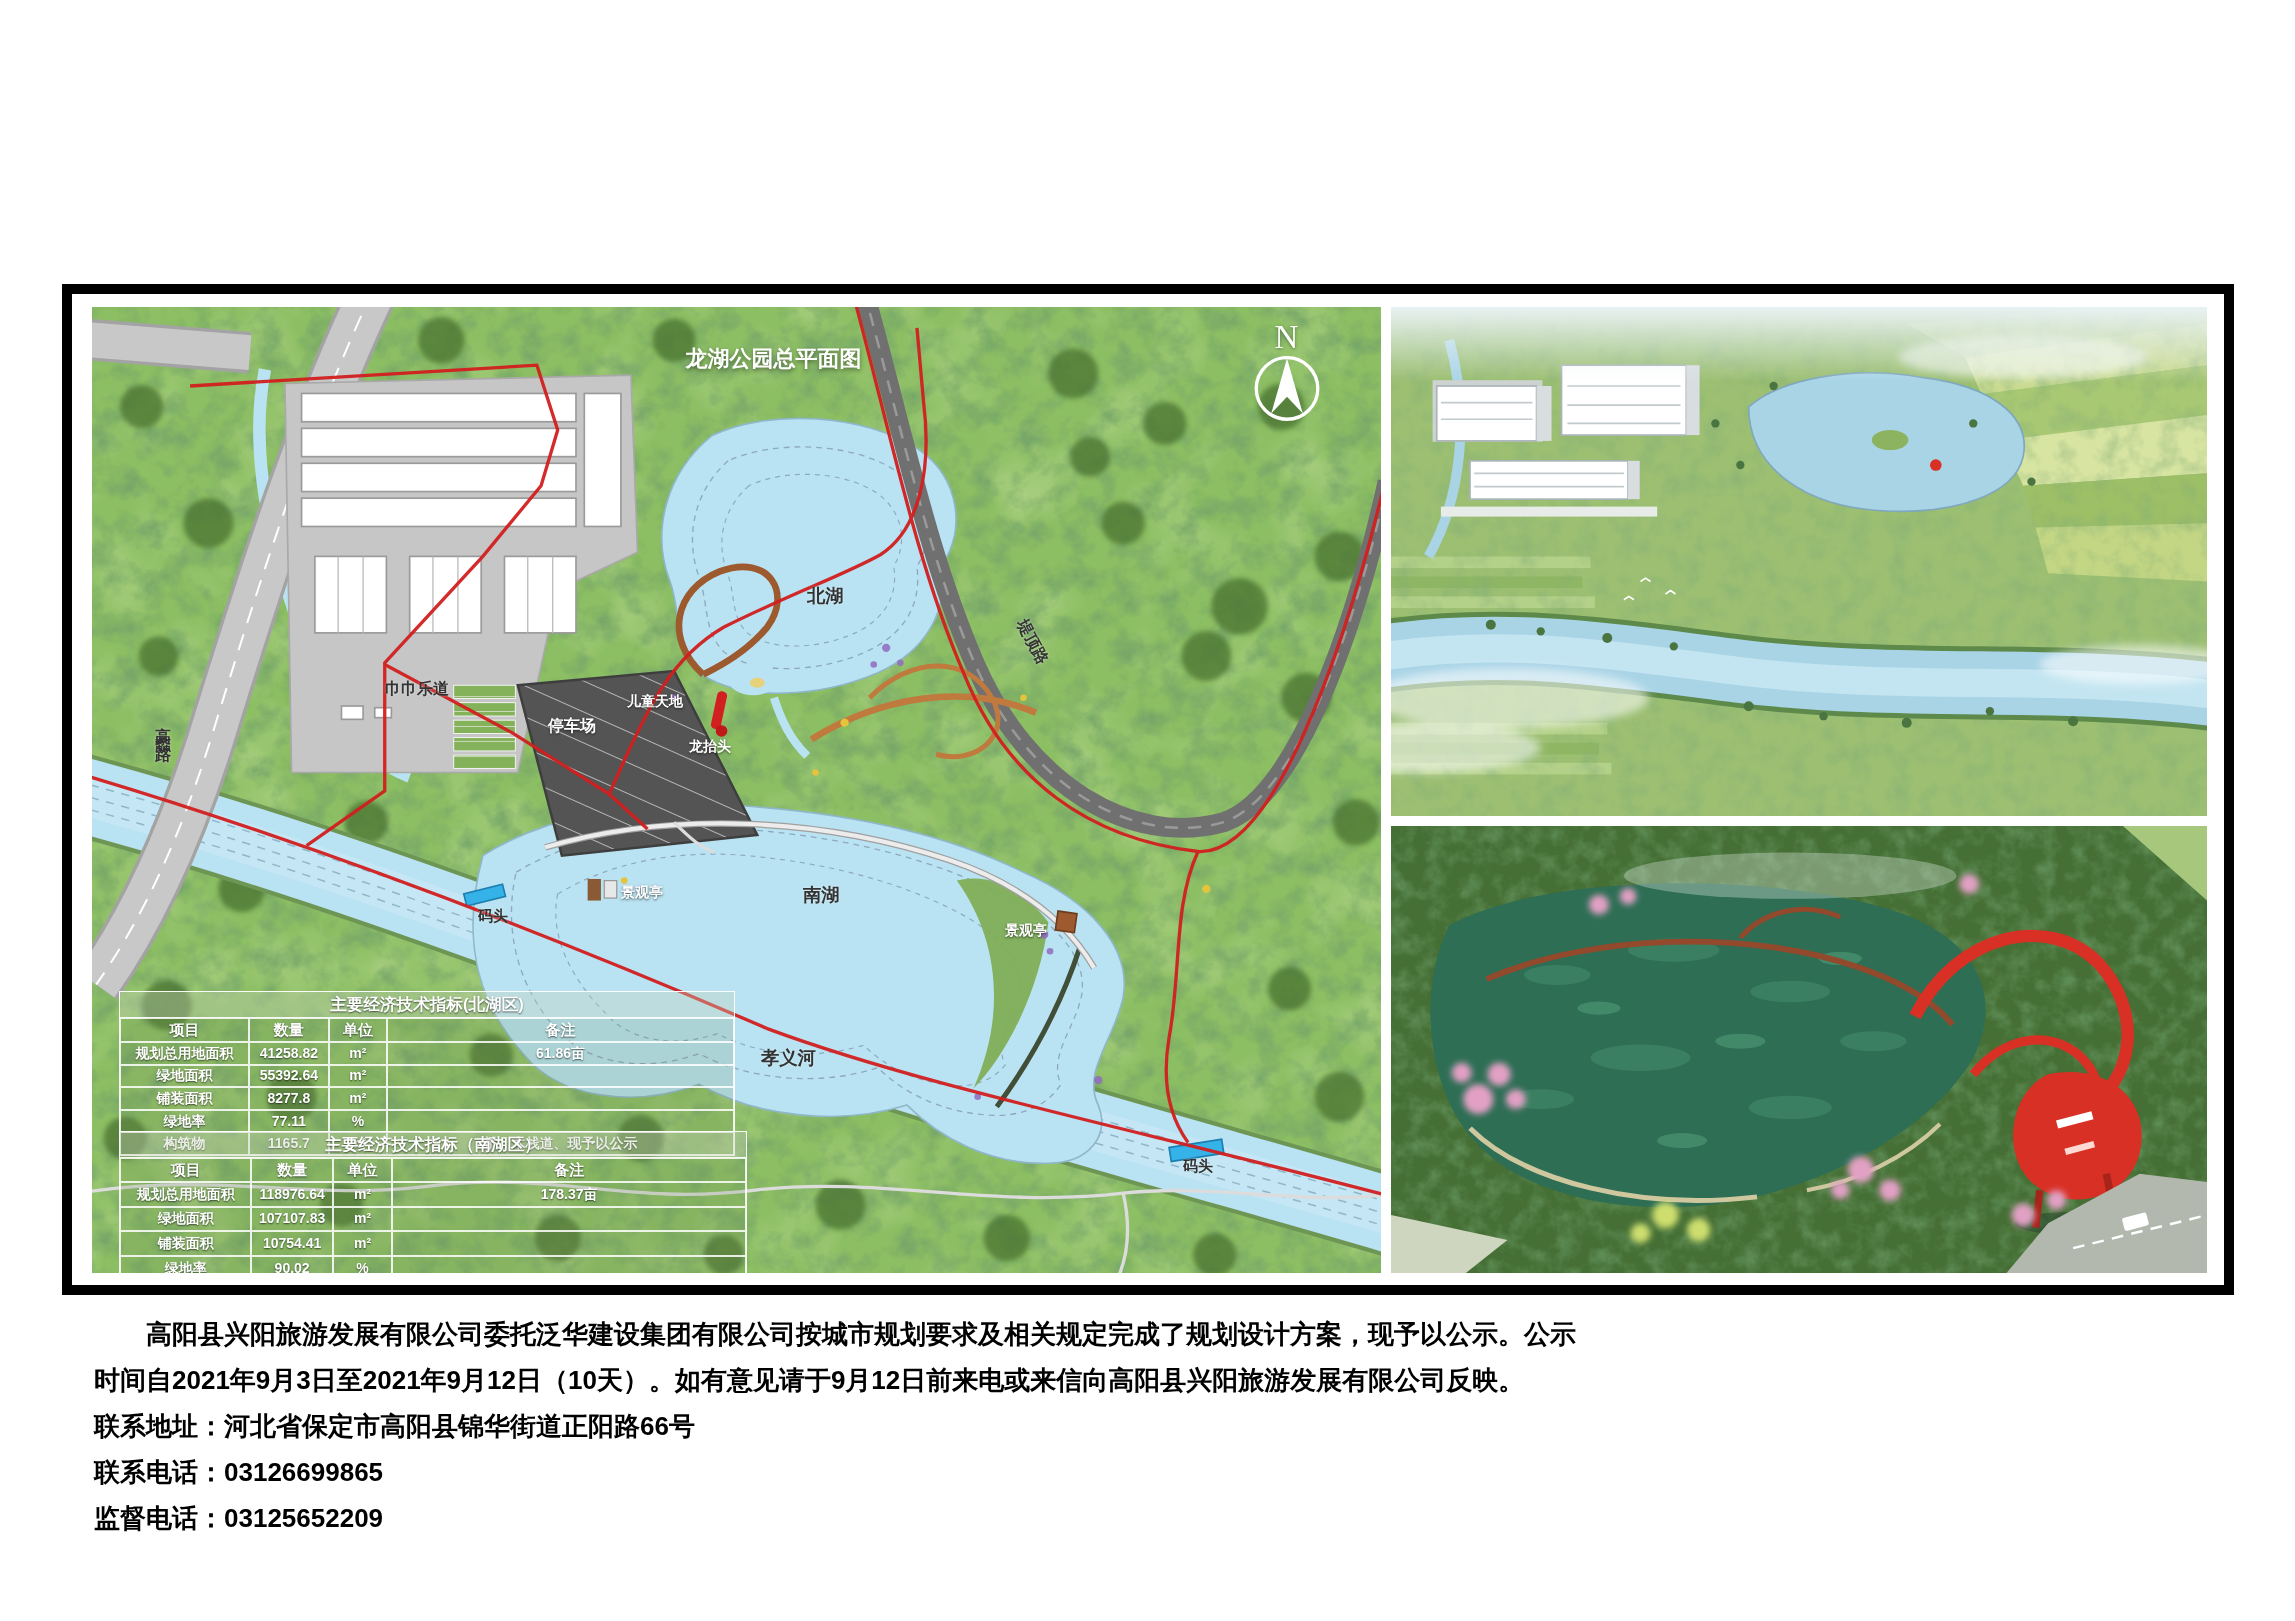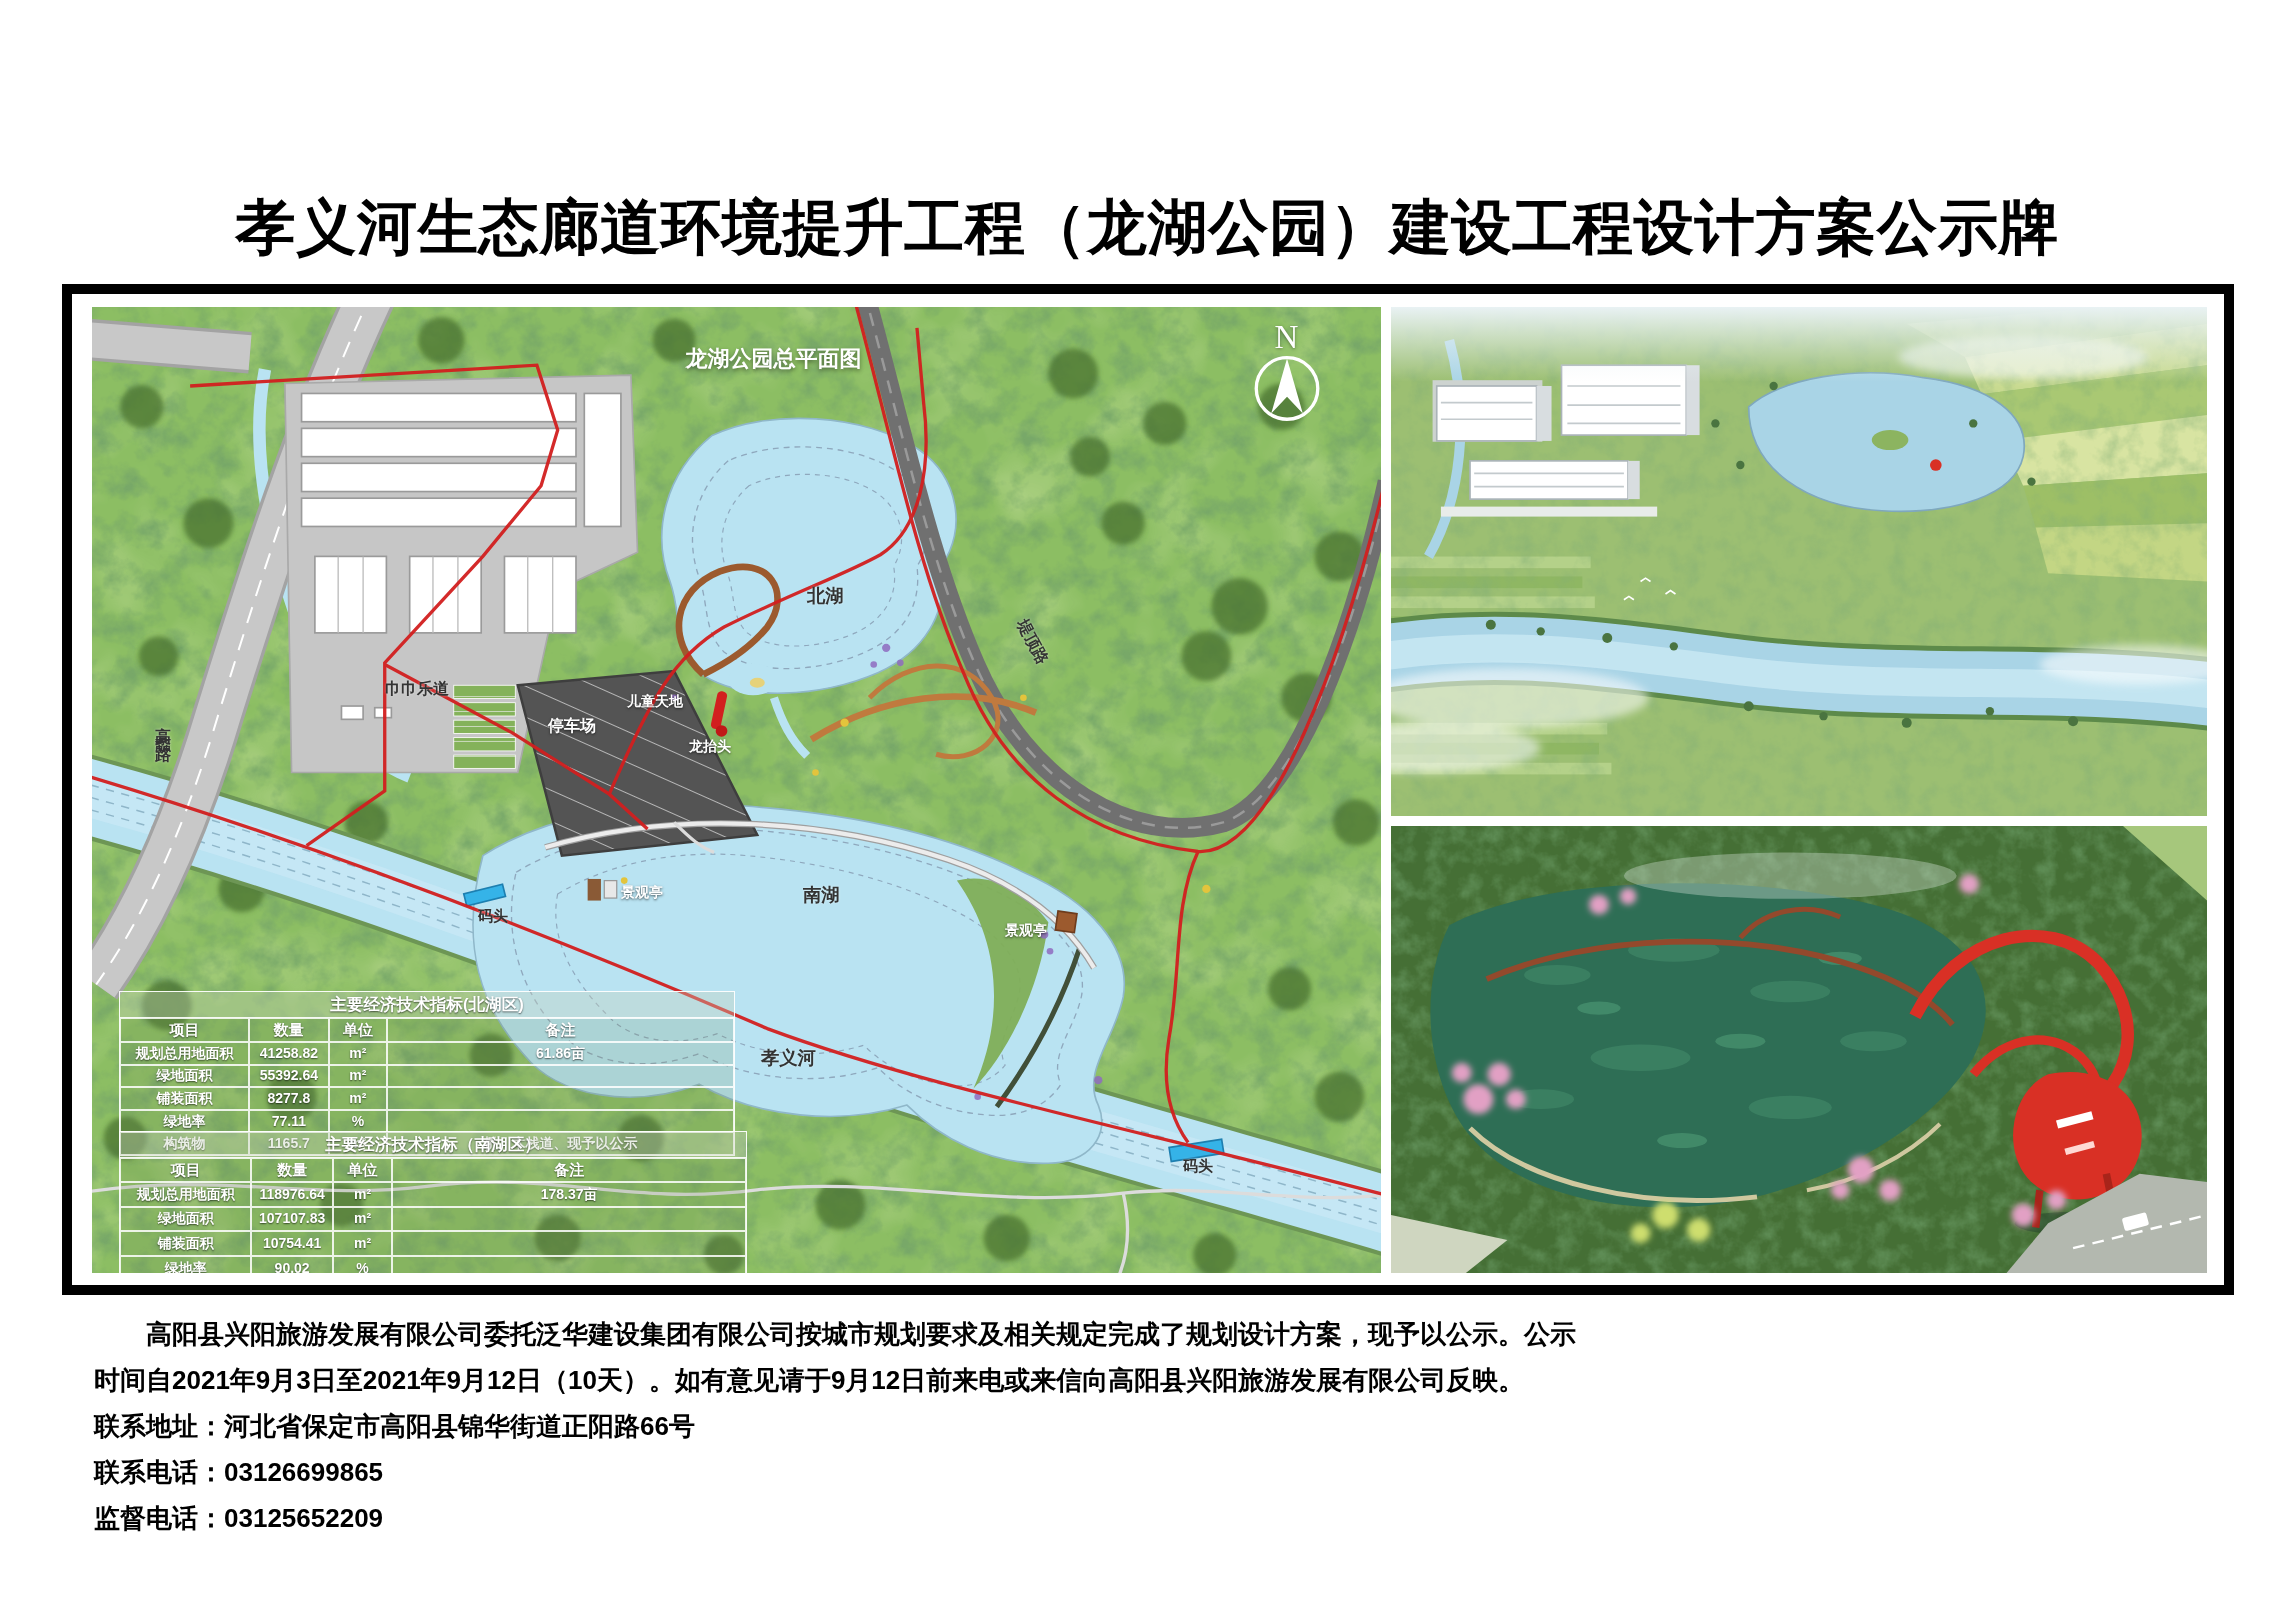--- a/index.html
+++ b/index.html
@@ -50,21 +50,20 @@
   .notice{position:absolute;left:86px;top:1307px;width:2162px;color:#000;
     font-size:26px;line-height:38px;font-weight:700;}
   .notice p{margin:8px;}
   .notice .indent{text-indent:52px;}
 </style>
 </head>
 <body>
 
 <div class="page">
 
-  <h1 class="page-title">孝义河生态廊道环境提升工程（龙湖公园）建设工程设计方案公示牌</h1>
 
   <div class="board-frame">
 
     <div class="map-panel">
       <svg class="map-art" viewBox="0 0 1550 1162" preserveAspectRatio="none">
         <defs>
           <filter id="fol" x="-5%" y="-5%" width="110%" height="110%">
             <feTurbulence type="fractalNoise" baseFrequency="0.035" numOctaves="4" seed="12"></feTurbulence>
             <feColorMatrix type="matrix" values="0 0 0 0 0.18  0 0 0 0 0.38  0 0 0 0 0.14  0 0 0 2.2 -0.9"></feColorMatrix>
           </filter>

